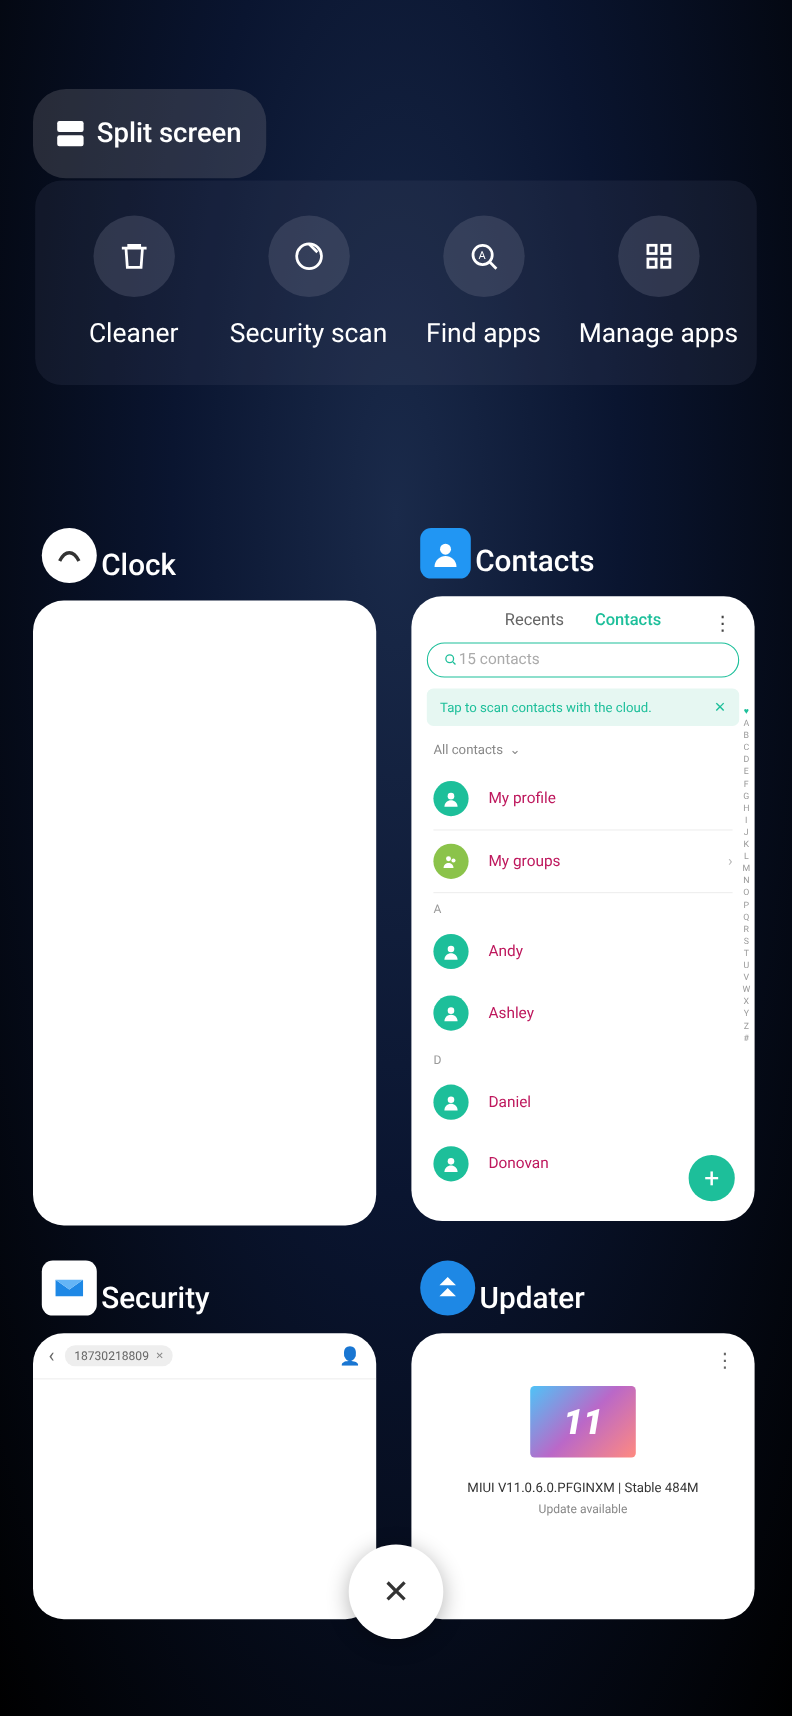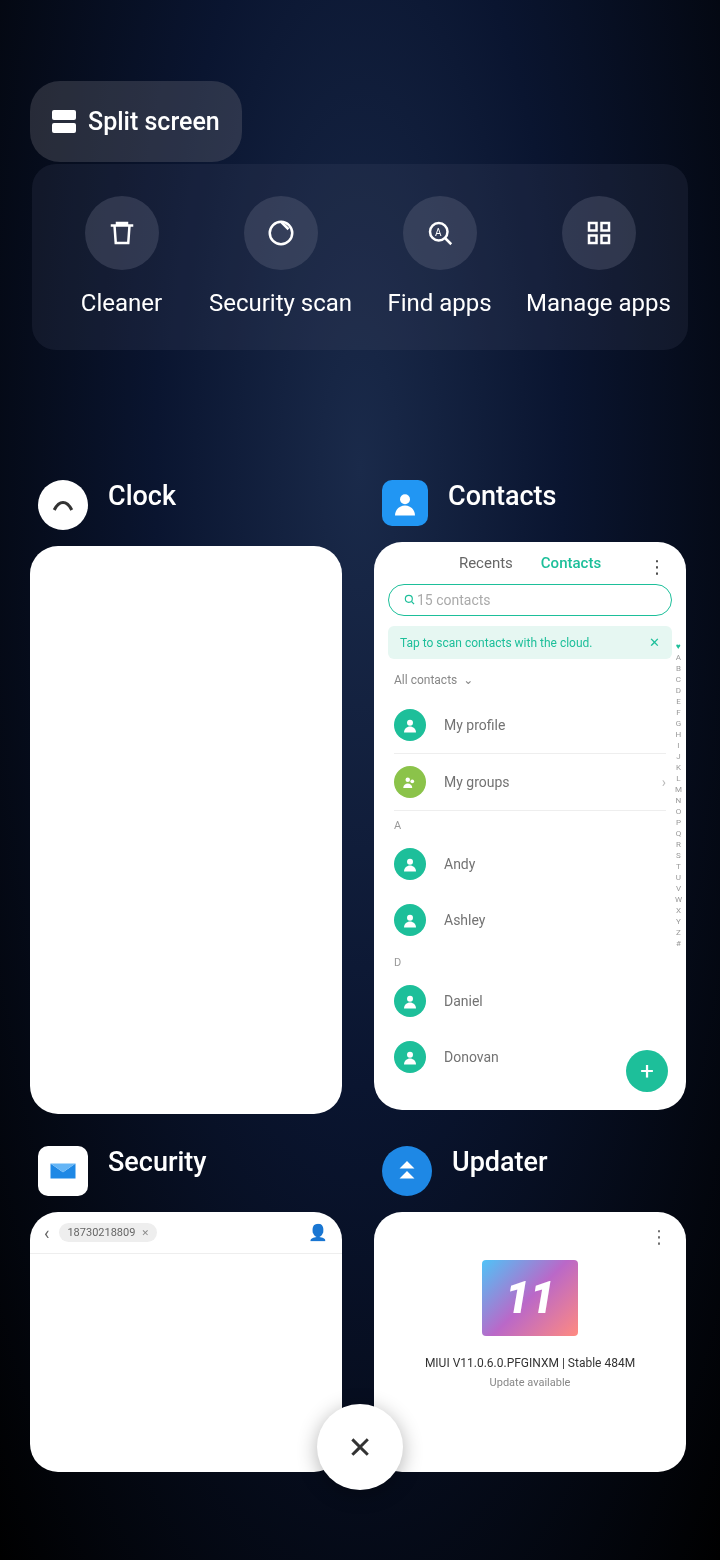--- a/index.html
+++ b/index.html
@@ -7,21 +7,21 @@
 .split-btn{position:absolute;top:81px;left:30px;background:rgba(120,120,130,.3);border-radius:30px;padding:26px 22px;display:flex;align-items:center;gap:12px}
 .split-icon{width:24px;height:24px;display:flex;flex-direction:column;gap:3px}
 .split-icon div{background:#fff;height:10px;border-radius:2px}
 .split-btn span{font-size:25px;font-weight:500}
 .tools{position:absolute;top:164px;left:32px;right:32px;background:rgba(80,85,110,.18);border-radius:24px;padding:32px 10px;display:flex;justify-content:space-around}
 .tool{display:flex;flex-direction:column;align-items:center;gap:18px;width:163px}
 .tool-ic{width:74px;height:74px;border-radius:50%;background:rgba(100,105,130,.35);display:flex;align-items:center;justify-content:center}
 .tool-lbl{font-size:24px;text-align:center;line-height:1.25}
 .cards{position:absolute;top:480px;left:30px;right:30px;display:flex;flex-wrap:wrap;gap:32px}
 .card-wrap{width:312px}
-.card-hdr{display:flex;align-items:flex-start;gap:20px;margin-bottom:16px;padding-left:8px}
+.card-hdr{display:flex;align-items:flex-end;gap:4px;margin-bottom:16px;padding-left:8px}
 .app-ic{width:50px;height:50px;border-radius:50%;display:flex;align-items:center;justify-content:center}
 .app-ic.clk{background:#fff}
 .app-ic.ctc{background:#2196f3;border-radius:10px;width:46px;height:46px}
 .app-ic.msg{background:#fff;border-radius:10px}
 .app-ic.upd{background:#1e88e5}
 .card-hdr span{font-size:27px;font-weight:500}
 .card{background:#fff;border-radius:28px;height:568px;overflow:hidden;color:#333;position:relative}
 .card.short{height:260px}
 .ctc-tabs{display:flex;align-items:center;padding:12px 18px 0;position:relative}
 .ctc-tabs .tabs{flex:1;display:flex;justify-content:center;gap:28px}
@@ -29,35 +29,35 @@
 .tab.active{color:#1dbf9a;font-weight:500}
 .dots{position:absolute;right:20px;top:14px;font-size:18px;color:#444}
 .search{margin:12px 14px 10px;border:1.5px solid #1dbf9a;border-radius:18px;padding:7px 14px;display:flex;align-items:center;gap:0}
 .search span{color:#aaa;font-size:14px}
 .sync-bar{margin:0 14px 10px;background:#e6f7f2;border-radius:6px;padding:9px 12px;display:flex;justify-content:space-between;align-items:center;font-size:12px;color:#1dbf9a}
 .sync-bar .x{color:#1dbf9a;font-size:13px}
 .all-c{padding:4px 20px 10px;font-size:12px;color:#888;display:flex;align-items:center;gap:6px}
 .crow{display:flex;align-items:center;padding:12px 20px;gap:18px}
 .cava{width:32px;height:32px;border-radius:50%;background:#1dbf9a;display:flex;align-items:center;justify-content:center}
 .cava.grp{background:#8bc34a}
-.cname{font-size:14px;color:#737373}
+.cname{font-size:14px;color:#be185d}
 .sect{padding:8px 20px 4px;font-size:11px;color:#999}
 .hr{border-top:1px solid #eee;margin:0 20px}
 .chev{margin-left:auto;color:#bbb;font-size:14px}
 .fab{position:absolute;bottom:18px;right:18px;width:42px;height:42px;border-radius:50%;background:#1dbf9a;display:flex;align-items:center;justify-content:center;color:#fff;font-size:24px}
 .az-index{position:absolute;right:4px;top:100px;font-size:8px;color:#999;display:flex;flex-direction:column;gap:2px;align-items:center}
 .az-index span:first-child{color:#1dbf9a}
 .msg-hdr{display:flex;align-items:center;padding:10px 14px;gap:10px;border-bottom:1px solid #eee}
 .msg-hdr .bk{font-size:18px;color:#666}
 .msg-hdr .chip{background:#eee;border-radius:14px;padding:3px 8px;font-size:11px;color:#666;display:flex;align-items:center;gap:6px}
 .msg-hdr .chip .cx{font-size:9px;color:#888}
 .msg-hdr .per{margin-left:auto;font-size:16px;color:#666}
 .upd-body{padding:12px 16px;display:flex;flex-direction:column;align-items:center;position:relative}
 .upd-body .dots{position:absolute;right:18px;top:14px;color:#666}
-.miui-logo{margin-top:36px;width:96px;height:76px;background:linear-gradient(135deg,#4fc3f7,#ba68c8,#ff8a80);border-radius:4px;display:flex;align-items:center;justify-content:center;font-size:44px;font-weight:900;color:#fff;font-style:italic}
+.miui-logo{margin-top:36px;width:96px;height:65px;background:linear-gradient(135deg,#4fc3f7,#ba68c8,#ff8a80);border-radius:4px;display:flex;align-items:center;justify-content:center;font-size:32px;font-weight:900;color:#fff;font-style:italic}
 .upd-ver{font-size:12px;color:#333;margin-top:20px;text-align:center}
 .upd-sub{font-size:11px;color:#888;margin-top:6px}
 .close-btn{position:absolute;bottom:70px;left:50%;transform:translateX(-50%);width:86px;height:86px;border-radius:50%;background:#fff;display:flex;align-items:center;justify-content:center;box-shadow:0 4px 20px rgba(0,0,0,.3)}
 .close-btn span{font-size:30px;color:#333}
 svg{width:30px;height:30px;stroke:#fff;fill:none;stroke-width:2}
 </style>
 </head>
 <body>
 
 <div class="split-btn">

